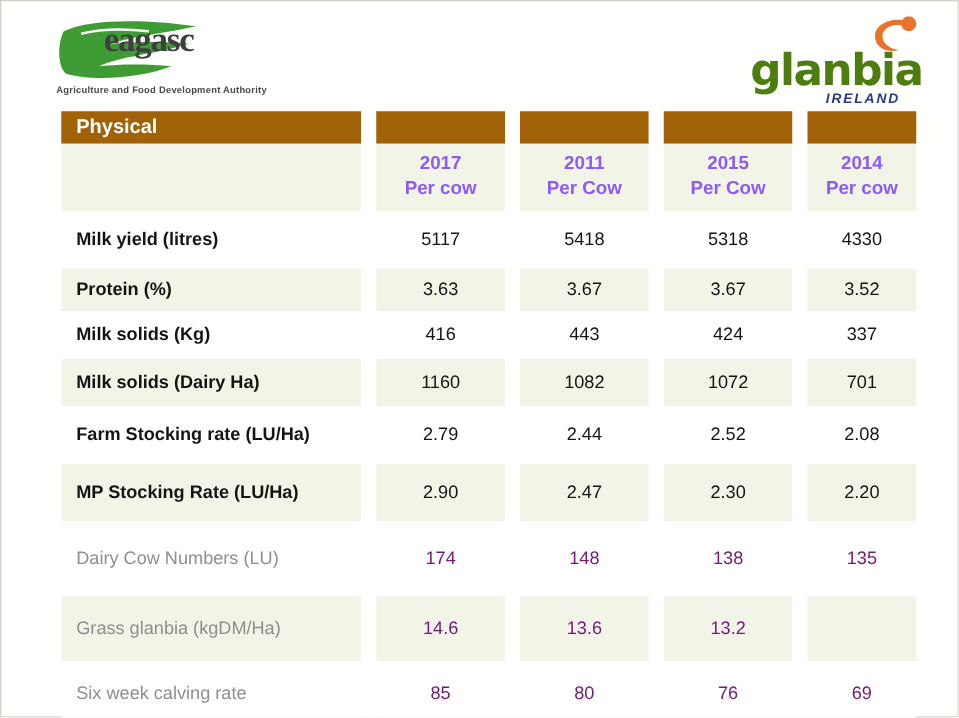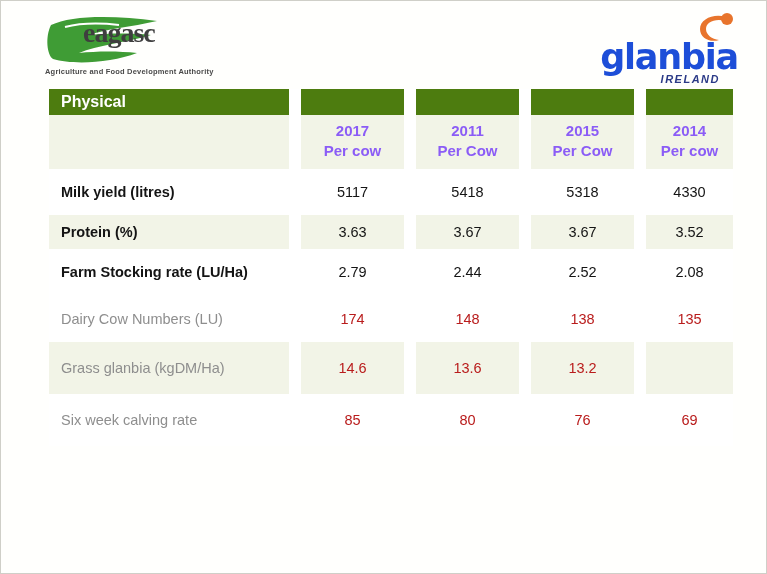--- a/index.html
+++ b/index.html
@@ -68,21 +68,21 @@
     width: 170px;
     height: 66px;
     text-align: right;
   }
   .glanbia-word {
     position: absolute;
     right: 0;
     top: 26px;
     font-size: 35px;
     font-weight: bold;
-    color: #1d4ed8;
+    color: #4d7c0f;
     letter-spacing: -1.2px;
     font-family: "DejaVu Sans", sans-serif;
     text-align: right;
   }
   .glanbia-sub {
     position: absolute;
     right: 18px;
     top: 62px;
     font-size: 11px;
     font-weight: bold;
@@ -108,21 +108,21 @@
   table.data {
     border-collapse: collapse;
     width: 100%;
     table-layout: fixed;
   }
   table.data td, table.data th {
     padding: 0;
     margin: 0;
   }
   .band-head td {
-    background: #4d7c0f;
+    background: #a16207;
     height: 26px;
   }
   .band-head td.gap {
     background: #ffffff;
     width: 12px;
   }
   .phys-label {
     color: #ffffff;
     font-size: 16px;
     font-weight: bold;
@@ -152,27 +152,27 @@
   tr.data-row td.rowlabel {
     text-align: left;
     padding-left: 12px !important;
     font-weight: bold;
   }
   tr.data-row td.gap { background: #ffffff !important; }
 
   .band-a td { background: #ffffff; }
   .band-b td { background: #f2f4e7; }
 
-  tr.dim td { color: #b91c1c; font-weight: normal; }
+  tr.dim td { color: #701a75; font-weight: normal; }
   tr.dim td.rowlabel { font-weight: normal; color: #8e8e8e; }
 
   .r-h26 td { height: 34px; }
   .r-h44 td { height: 46px; }
   .r-h38 td { height: 38px; }
-  .r-h48 td { height: 47px; }
+  .r-h48 td { height: 60px; }
   .r-h52 td { height: 52px; }
 
   .twoline { line-height: 20px; }
 </style>
 </head>
 <body>
 
 <div class="slide">
 
   <div class="header">
@@ -264,34 +264,67 @@
           <td class="gap"></td>
           <td>3.63</td>
           <td class="gap"></td>
           <td>3.67</td>
           <td class="gap"></td>
           <td>3.67</td>
           <td class="gap"></td>
           <td>3.52</td>
         </tr>
 
-
+        <tr class="data-row band-a r-h38">
+          <td class="rowlabel">Milk solids (Kg)</td>
+          <td class="gap"></td>
+          <td>416</td>
+          <td class="gap"></td>
+          <td>443</td>
+          <td class="gap"></td>
+          <td>424</td>
+          <td class="gap"></td>
+          <td>337</td>
+        </tr>
+
+        <tr class="data-row band-b r-h38">
+          <td class="rowlabel">Milk solids (Dairy Ha)</td>
+          <td class="gap"></td>
+          <td>1160</td>
+          <td class="gap"></td>
+          <td>1082</td>
+          <td class="gap"></td>
+          <td>1072</td>
+          <td class="gap"></td>
+          <td>701</td>
+        </tr>
 
         <tr class="data-row band-a r-h44">
           <td class="rowlabel">Farm Stocking rate (LU/Ha)</td>
           <td class="gap"></td>
           <td>2.79</td>
           <td class="gap"></td>
           <td>2.44</td>
           <td class="gap"></td>
           <td>2.52</td>
           <td class="gap"></td>
           <td>2.08</td>
         </tr>
 
+        <tr class="data-row band-b r-h44">
+          <td class="rowlabel">MP Stocking Rate (LU/Ha)</td>
+          <td class="gap"></td>
+          <td>2.90</td>
+          <td class="gap"></td>
+          <td>2.47</td>
+          <td class="gap"></td>
+          <td>2.30</td>
+          <td class="gap"></td>
+          <td>2.20</td>
+        </tr>
 
         <tr class="data-row band-a dim r-h48">
           <td class="rowlabel">Dairy Cow Numbers (LU)</td>
           <td class="gap"></td>
           <td>174</td>
           <td class="gap"></td>
           <td>148</td>
           <td class="gap"></td>
           <td>138</td>
           <td class="gap"></td>

